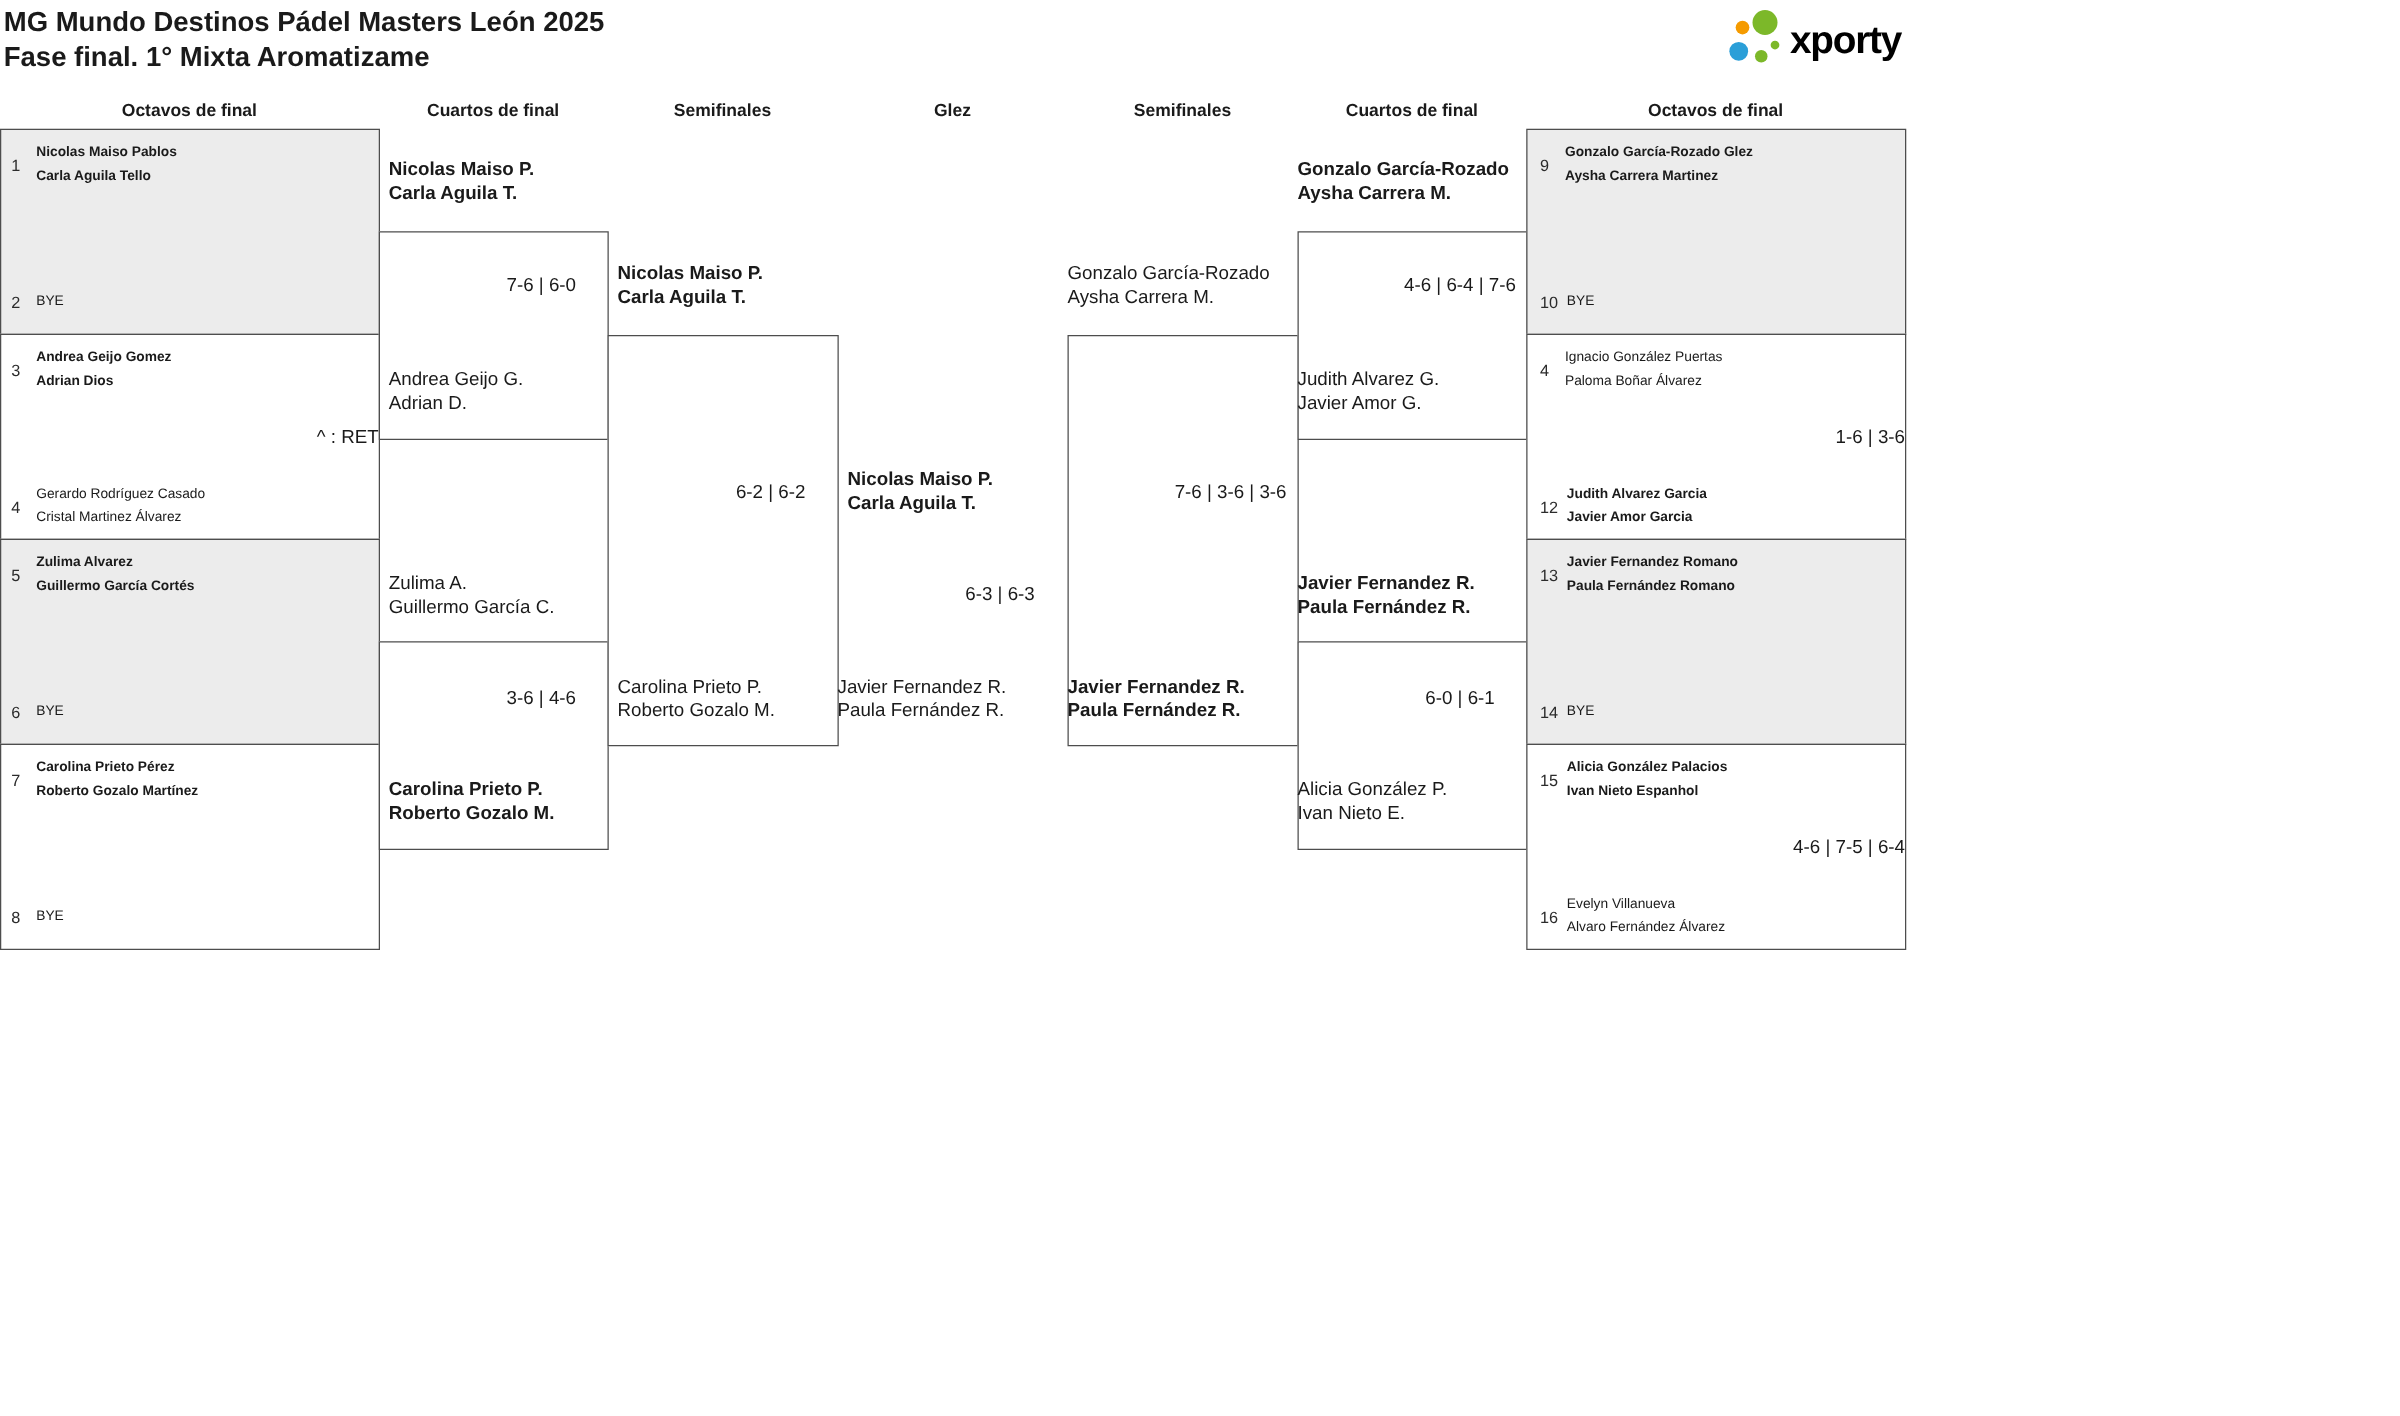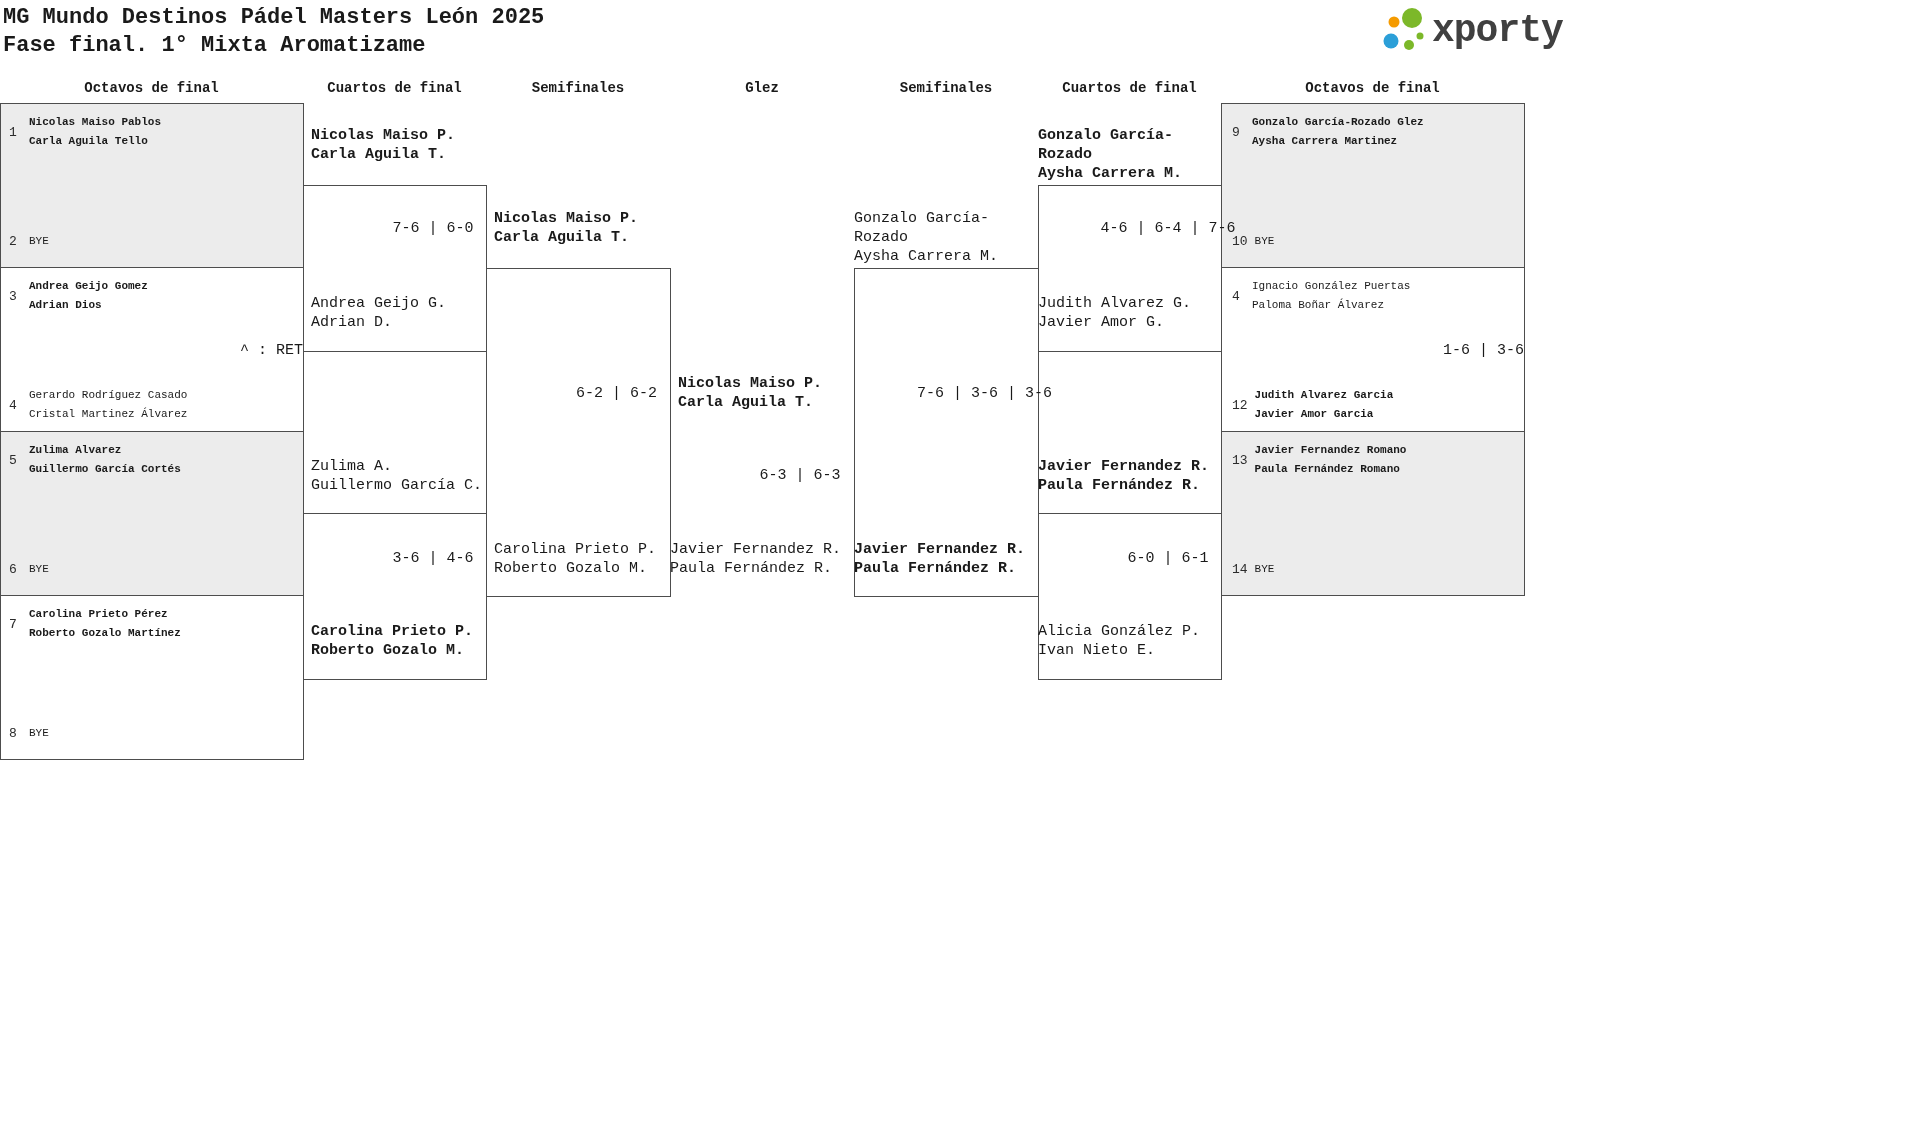--- a/index.html
+++ b/index.html
@@ -1,22 +1,22 @@
 <!DOCTYPE html>
 <html><head>
 <meta charset="utf-8">
 <style>
   html,body { margin:0; padding:0; background:#fff; }
   .stage {
     position:relative; width:1920px; height:1133px; background:#ffffff;
-    font-family:Liberation Mono, monospace; color:#1a1a1a; overflow:hidden;
+    font-family:Liberation Sans, sans-serif; color:#1a1a1a; overflow:hidden;
   }
   .hdr { position:absolute; left:3px; top:4px; font-size:22px; font-weight:700; line-height:28px; }
   .logo { position:absolute; left:1383px; top:5px; display:flex; align-items:center; cursor:pointer; }
-  .logo-text { font-size:38px; font-weight:800; color:#404040; letter-spacing:-1px; line-height:1; margin-left:3px; }
+  .logo-text { font-size:31px; font-weight:800; color:#000000; letter-spacing:-1px; line-height:1; margin-left:3px; }
   .colhead { position:absolute; top:80px; font-size:14px; font-weight:600; text-align:center; }
   .box { position:absolute; box-sizing:border-box; border:1px solid #4d4d4d; background:#fff; }
   .box.gray { background:#ececec; }
   .entry { position:absolute; left:8px; right:4px; display:flex; align-items:center; gap:7px; }
   .box.rside .entry { left:10px; }
   .entry .seed { font-size:13px; color:#2b2b2b; min-width:13px; flex:0 0 auto; }
   .entry .names { font-size:11px; line-height:19px; }
   .winner { font-weight:700; }
   .entry.top { top:9px; }
   .entry.bottom2 { bottom:7px; }
@@ -174,20 +174,37 @@
       </div>
     </div>
     <div class="entry bottom1">
       <span class="seed">14</span>
       <div class="names">
         <div>BYE</div>
       </div>
     </div>
   </div>
 
+  <div class="box rside" style="left:1221px;top:595px;width:304px;height:165px">
+    <div class="entry top">
+      <span class="seed">15</span>
+      <div class="names winner">
+        <div>Alicia González Palacios</div>
+        <div>Ivan Nieto Espanhol</div>
+      </div>
+    </div>
+    <div class="centernote">4-6 | 7-5 | 6-4</div>
+    <div class="entry bottom2">
+      <span class="seed">16</span>
+      <div class="names">
+        <div>Evelyn Villanueva</div>
+        <div>Alvaro Fernández Álvarez</div>
+      </div>
+    </div>
+  </div>
 
   <div class="teamblock winner" style="left:311px;top:126px">
     <div>Nicolas Maiso P.</div>
     <div>Carla Aguila T.</div>
   </div>
   <div class="scoretext" style="left:303px;top:220px;width:184px">7-6 | 6-0</div>
   <div class="teamblock" style="left:311px;top:294px">
     <div>Andrea Geijo G.</div>
     <div>Adrian D.</div>
   </div>

